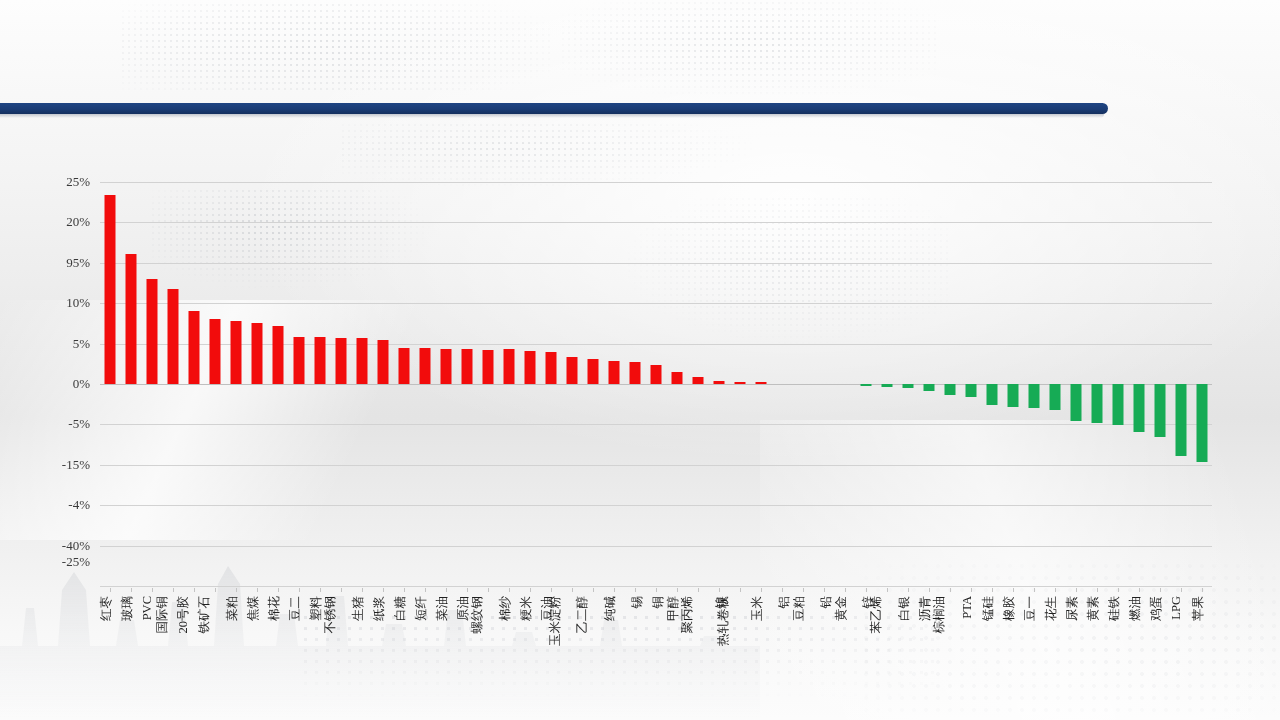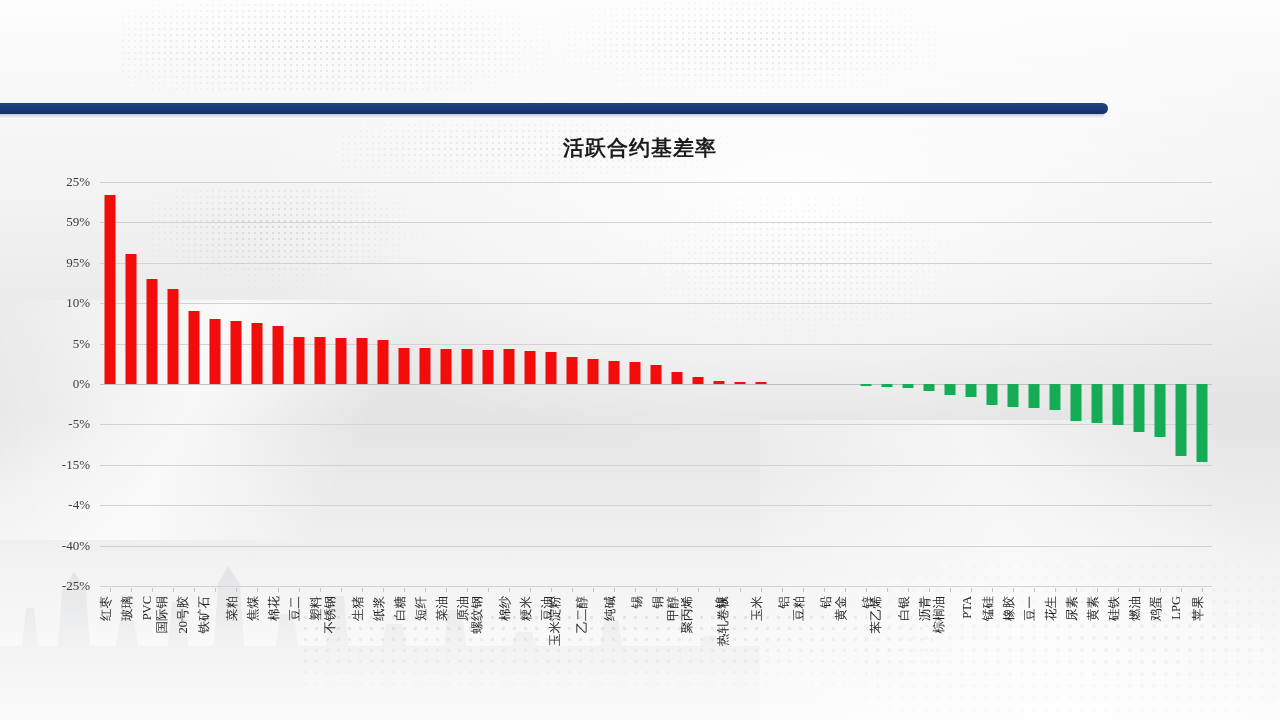--- a/index.html
+++ b/index.html
@@ -220,47 +220,46 @@
       L444,96 L448,60 L462,60 L466,96 L512,96 L516,82 L532,82 L536,96 L600,96 L604,70 L618,70 L622,96
       L700,96 L704,86 L722,86 L726,96 L760,96 L760,170 Z"></path>
   </svg>
   <div class="sheen-l"></div>
   <div class="sheen-r"></div>
 
   <div class="title-rule"></div>
   <div class="title-rule-shadow"></div>
 
   <div id="chart-area">
-    <div id="chart-title">活跃合约基差率</div>
     <div id="plot">
       <div id="gridlines">
           <div class="gridline" style="top: 0px;"></div>
           <div class="gridline" style="top: 40.4px;"></div>
           <div class="gridline" style="top: 80.8px;"></div>
           <div class="gridline" style="top: 121.2px;"></div>
           <div class="gridline" style="top: 161.6px;"></div>
           <div class="axisline" style="top: 202px;"></div>
           <div class="gridline" style="top: 242.4px;"></div>
           <div class="gridline" style="top: 282.8px;"></div>
           <div class="gridline" style="top: 323.2px;"></div>
           <div class="gridline" style="top: 363.6px;"></div>
           <div class="gridline" style="top: 404px;"></div>
         </div>
       <div id="yaxis">
           <div class="ytick" style="top: 0px;"><span>25%</span></div>
-          <div class="ytick" style="top: 40.4px;"><span>59%</span></div>
+          <div class="ytick" style="top: 40.4px;"><span>20%</span></div>
           <div class="ytick" style="top: 80.8px;"><span>95%</span></div>
           <div class="ytick" style="top: 121.2px;"><span>10%</span></div>
           <div class="ytick" style="top: 161.6px;"><span>5%</span></div>
           <div class="ytick" style="top: 202px;"><span>0%</span></div>
           <div class="ytick" style="top: 242.4px;"><span>-5%</span></div>
           <div class="ytick" style="top: 282.8px;"><span>-15%</span></div>
           <div class="ytick" style="top: 323.2px;"><span>-4%</span></div>
           <div class="ytick" style="top: 363.6px;"><span>-40%</span></div>
-          <div class="ytick" style="top: 404px;"><span>-25%</span></div>
+          <div class="ytick" style="top: 380px;"><span>-25%</span></div>
         </div>
       <div id="bars">
           <div class="bar-slot" style="left: 0px; width: 20.9811px;">
             <div class="bar pos" style="height: 189.072px; top: 12.928px;"></div>
           </div>
           <div class="bar-slot" style="left: 20.9811px; width: 20.9811px;">
             <div class="bar pos" style="height: 130.088px; top: 71.912px;"></div>
           </div>
           <div class="bar-slot" style="left: 41.9623px; width: 20.9811px;">
             <div class="bar pos" style="height: 105.04px; top: 96.96px;"></div>

